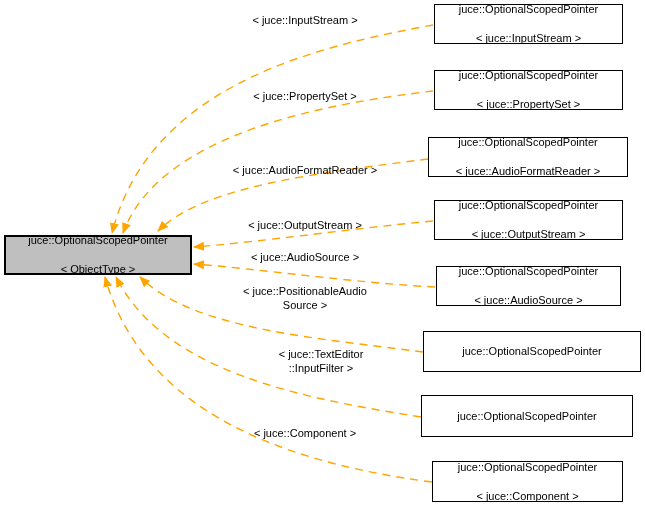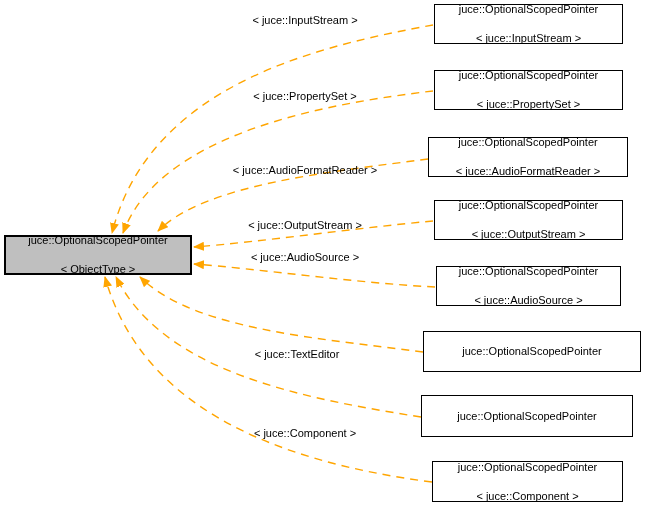--- a/index.html
+++ b/index.html
@@ -115,20 +115,25 @@
   </div>
   <div class="edge-label" style="left:212px;top:163px;width:186px;">
     <div>&lt; juce::AudioFormatReader &gt;</div>
   </div>
   <div class="edge-label" style="left:224px;top:218px;width:162px;">
     <div>&lt; juce::OutputStream &gt;</div>
   </div>
   <div class="edge-label" style="left:224px;top:250px;width:162px;">
     <div>&lt; juce::AudioSource &gt;</div>
   </div>
-  <div class="edge-label" style="left:216px;top:347px;width:162px;">
+  <div class="edge-label" style="left:224px;top:284px;width:162px;">
+    <div>&lt; juce::PositionableAudio</div>
+    <div>Source &gt;</div>
+  </div>
+  <div class="edge-label" style="left:240px;top:347px;width:162px;">
     <div>&lt; juce::TextEditor</div>
+    <div>::InputFilter &gt;</div>
   </div>
   <div class="edge-label" style="left:224px;top:426px;width:162px;">
     <div>&lt; juce::Component &gt;</div>
   </div>
 
 </div>
 
 </body></html>

